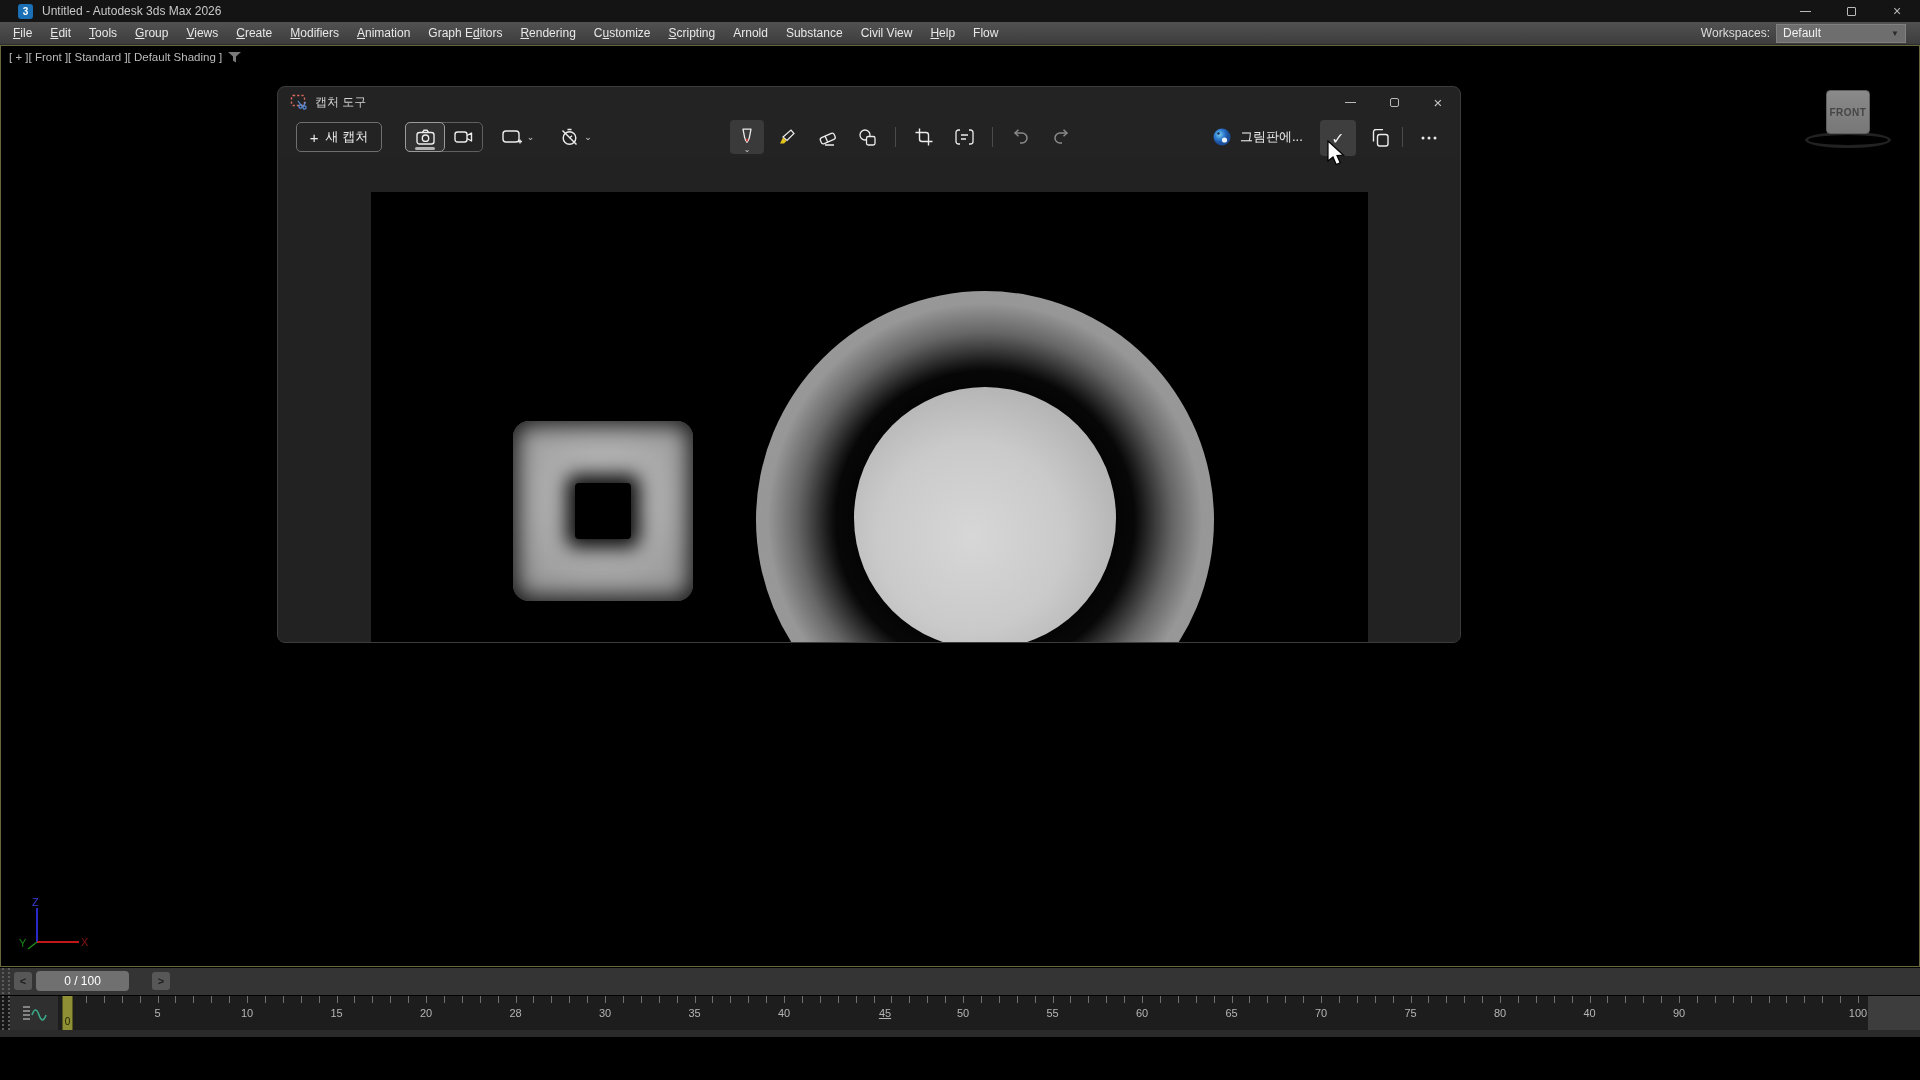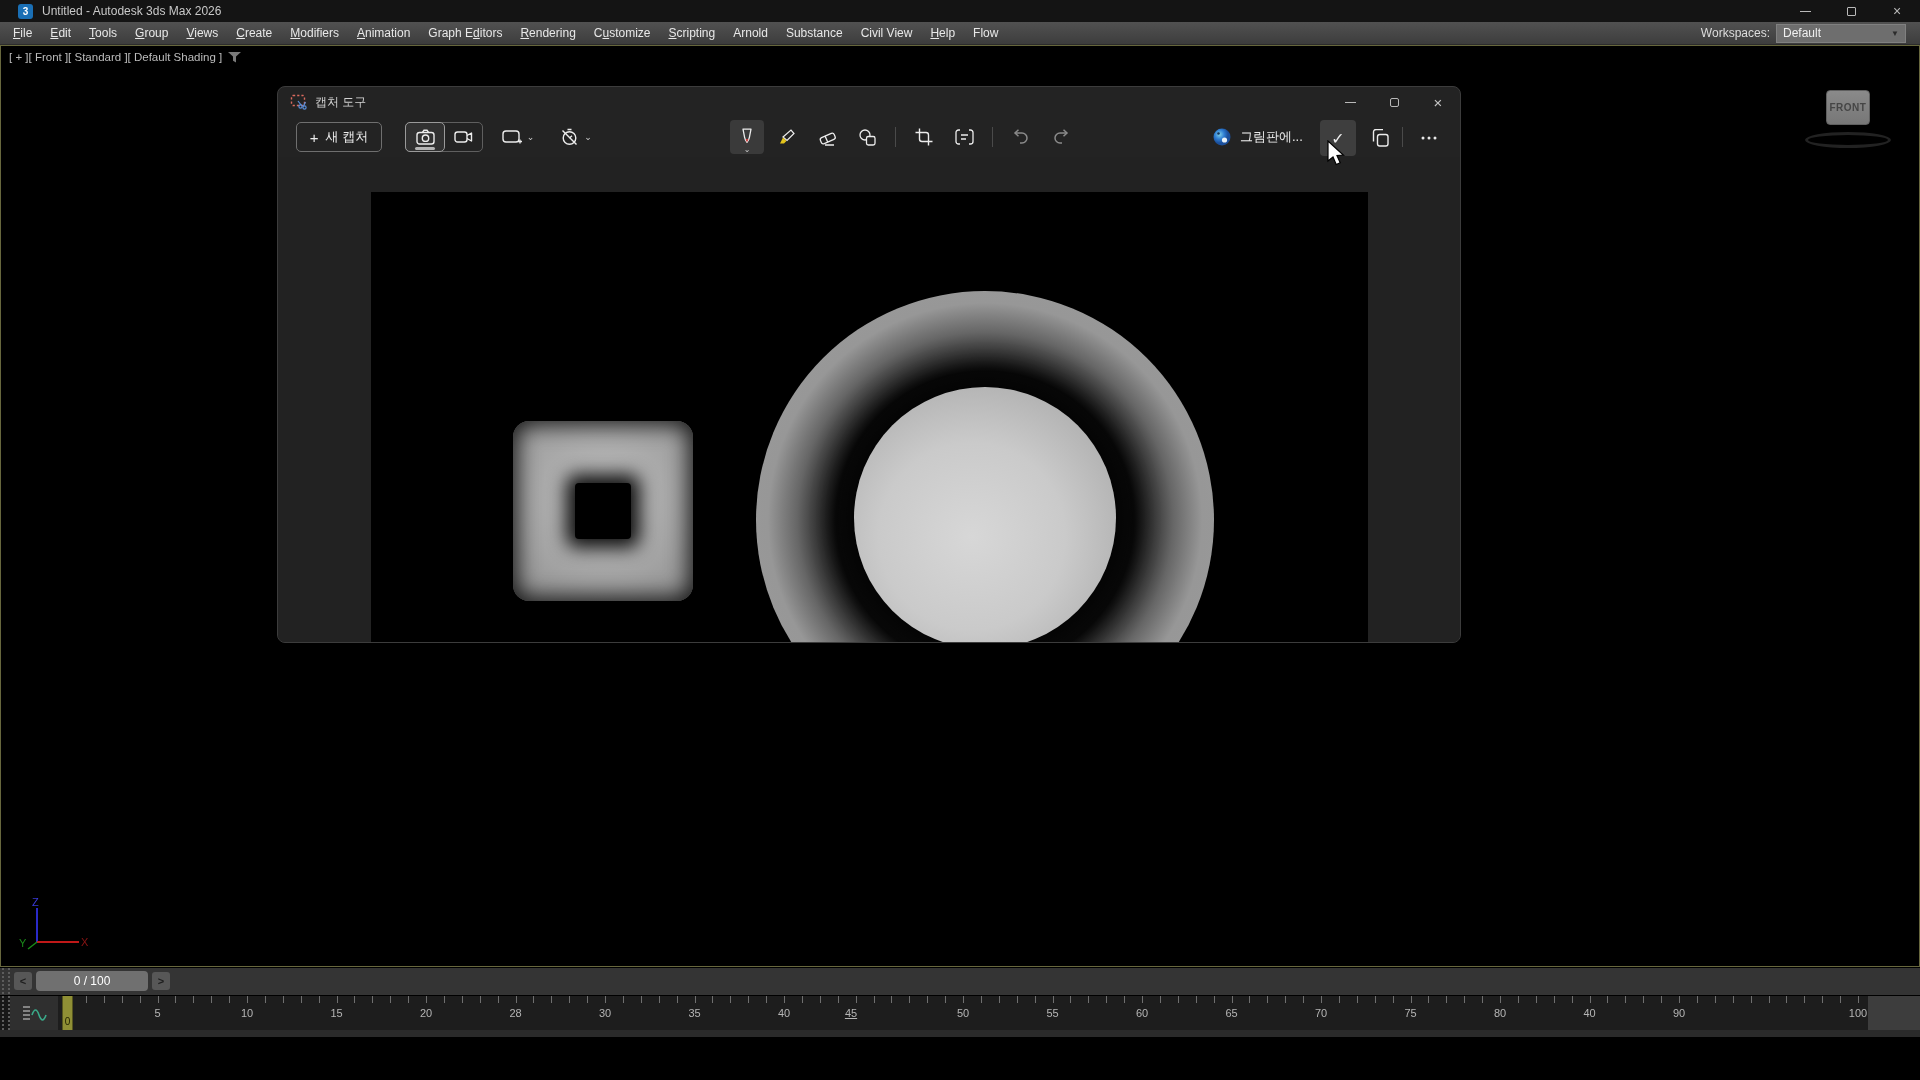--- a/index.html
+++ b/index.html
@@ -33,21 +33,21 @@
   .workspace-select .arrow { margin-left:auto; font-size:8px; color:#2b2b2b; }
 
   
   .viewport { position:absolute; left:0; top:45px; width:1920px; height:922px;
     background:#000; border:1px solid var(--viewport-border,#67673d); }
   .viewport-label { position:absolute; left:8px; top:5px; font-size:11.5px; color:#bcbcbc;
     display:flex; align-items:center; gap:6px; }
   .viewcube { position:absolute; right:26px; top:38px; width:90px; height:70px; }
   .viewcube .ring { position:absolute; left:2px; top:48px; width:86px; height:16px;
     border:3px solid #222; border-radius:50%; }
-  .viewcube .face { position:absolute; left:23px; top:6px; width:44px; height:35px;
+  .viewcube .face { position:absolute; left:23px; top:6px; width:44px; height:44px;
     background:linear-gradient(#8a8a8a,#777); border-radius:4px; border:1px solid #5f5f5f;
     display:flex; align-items:center; justify-content:center;
     font-size:10px; font-weight:bold; color:#454545; letter-spacing:0.5px; }
   .axis-gizmo { position:absolute; left:16px; bottom:12px; }
 
   
   .snip { position:absolute; left:277px; top:86px; width:1184px; height:557px;
     background:#232323; border:1px solid #3c3c3c; border-radius:8px;
     box-shadow:0 14px 50px rgba(0,0,0,.7); z-index:10; overflow:hidden; }
   .snip-titlebar { height:30px; display:flex; align-items:center; padding-left:12px; }
@@ -104,21 +104,21 @@
     display:flex; align-items:center; justify-content:center; }
 
   
   .trackbar-row { position:absolute; left:0; top:968px; width:1920px; height:27px; background:#343434; }
   .grips { position:absolute; left:2px; top:968px; width:8px; height:62px;
     border-left:2px dotted #5c5c5c; border-right:2px dotted #5c5c5c; z-index:6; }
   .tb-arrow { position:absolute; top:972px; width:18px; height:18px; background:#575757;
     border-radius:3px; color:#1d1d1d; font-size:11px; font-weight:bold;
     display:flex; align-items:center; justify-content:center; z-index:6; }
   .tb-left { left:14px; } .tb-right { left:152px; }
-  .time-slider { position:absolute; left:36px; top:971px; width:112px; height:20px;
+  .time-slider { position:absolute; left:36px; top:971px; width:93px; height:20px;
     background:#707070; border-radius:4px; color:#fff; font-size:12px;
     display:flex; align-items:center; justify-content:center; z-index:6; }
   .ruler-row { position:absolute; left:0; top:996px; width:1920px; height:34px; background:#171717; }
   .curve-editor-btn { position:absolute; left:10px; top:996px; width:48px; height:34px;
     background:#2f2f2f; display:flex; align-items:center; justify-content:center; z-index:6; }
   .timeline-ruler { position:absolute; left:58px; top:996px; width:1810px; height:34px;
     background:#1d1d1d; overflow:hidden; z-index:5; }
   .tick { position:absolute; top:0; width:1px; height:7px; background:#6f6f6f; }
   .tick-label { position:absolute; top:11px; transform:translateX(-50%);
     font-size:11px; color:#b5b5b5; }
@@ -505,21 +505,21 @@
     <div class="tick" style="left: 1800px;"></div>
     <div class="tick-label" style="left: 10px;">0</div>
     <div class="tick-label" style="left: 99.5px;">5</div>
     <div class="tick-label" style="left: 189px;">10</div>
     <div class="tick-label" style="left: 278.5px;">15</div>
     <div class="tick-label" style="left: 368px;">20</div>
     <div class="tick-label" style="left: 457.5px;">28</div>
     <div class="tick-label" style="left: 547px;">30</div>
     <div class="tick-label" style="left: 636.5px;">35</div>
     <div class="tick-label" style="left: 726px;">40</div>
-    <div class="tick-label" style="left: 793px; text-decoration: underline;">45</div>
+    <div class="tick-label" style="left: 827px; text-decoration: underline;">45</div>
     <div class="tick-label" style="left: 905px;">50</div>
     <div class="tick-label" style="left: 994.5px;">55</div>
     <div class="tick-label" style="left: 1084px;">60</div>
     <div class="tick-label" style="left: 1173.5px;">65</div>
     <div class="tick-label" style="left: 1263px;">70</div>
     <div class="tick-label" style="left: 1352.5px;">75</div>
     <div class="tick-label" style="left: 1442px; text-align: center;">80</div>
     <div class="tick-label" style="left: 1531.5px;">40</div>
     <div class="tick-label" style="left: 1621px;">90</div>
     <div class="tick-label" style="left: 1800px; margin-left: 44px;">95</div>

